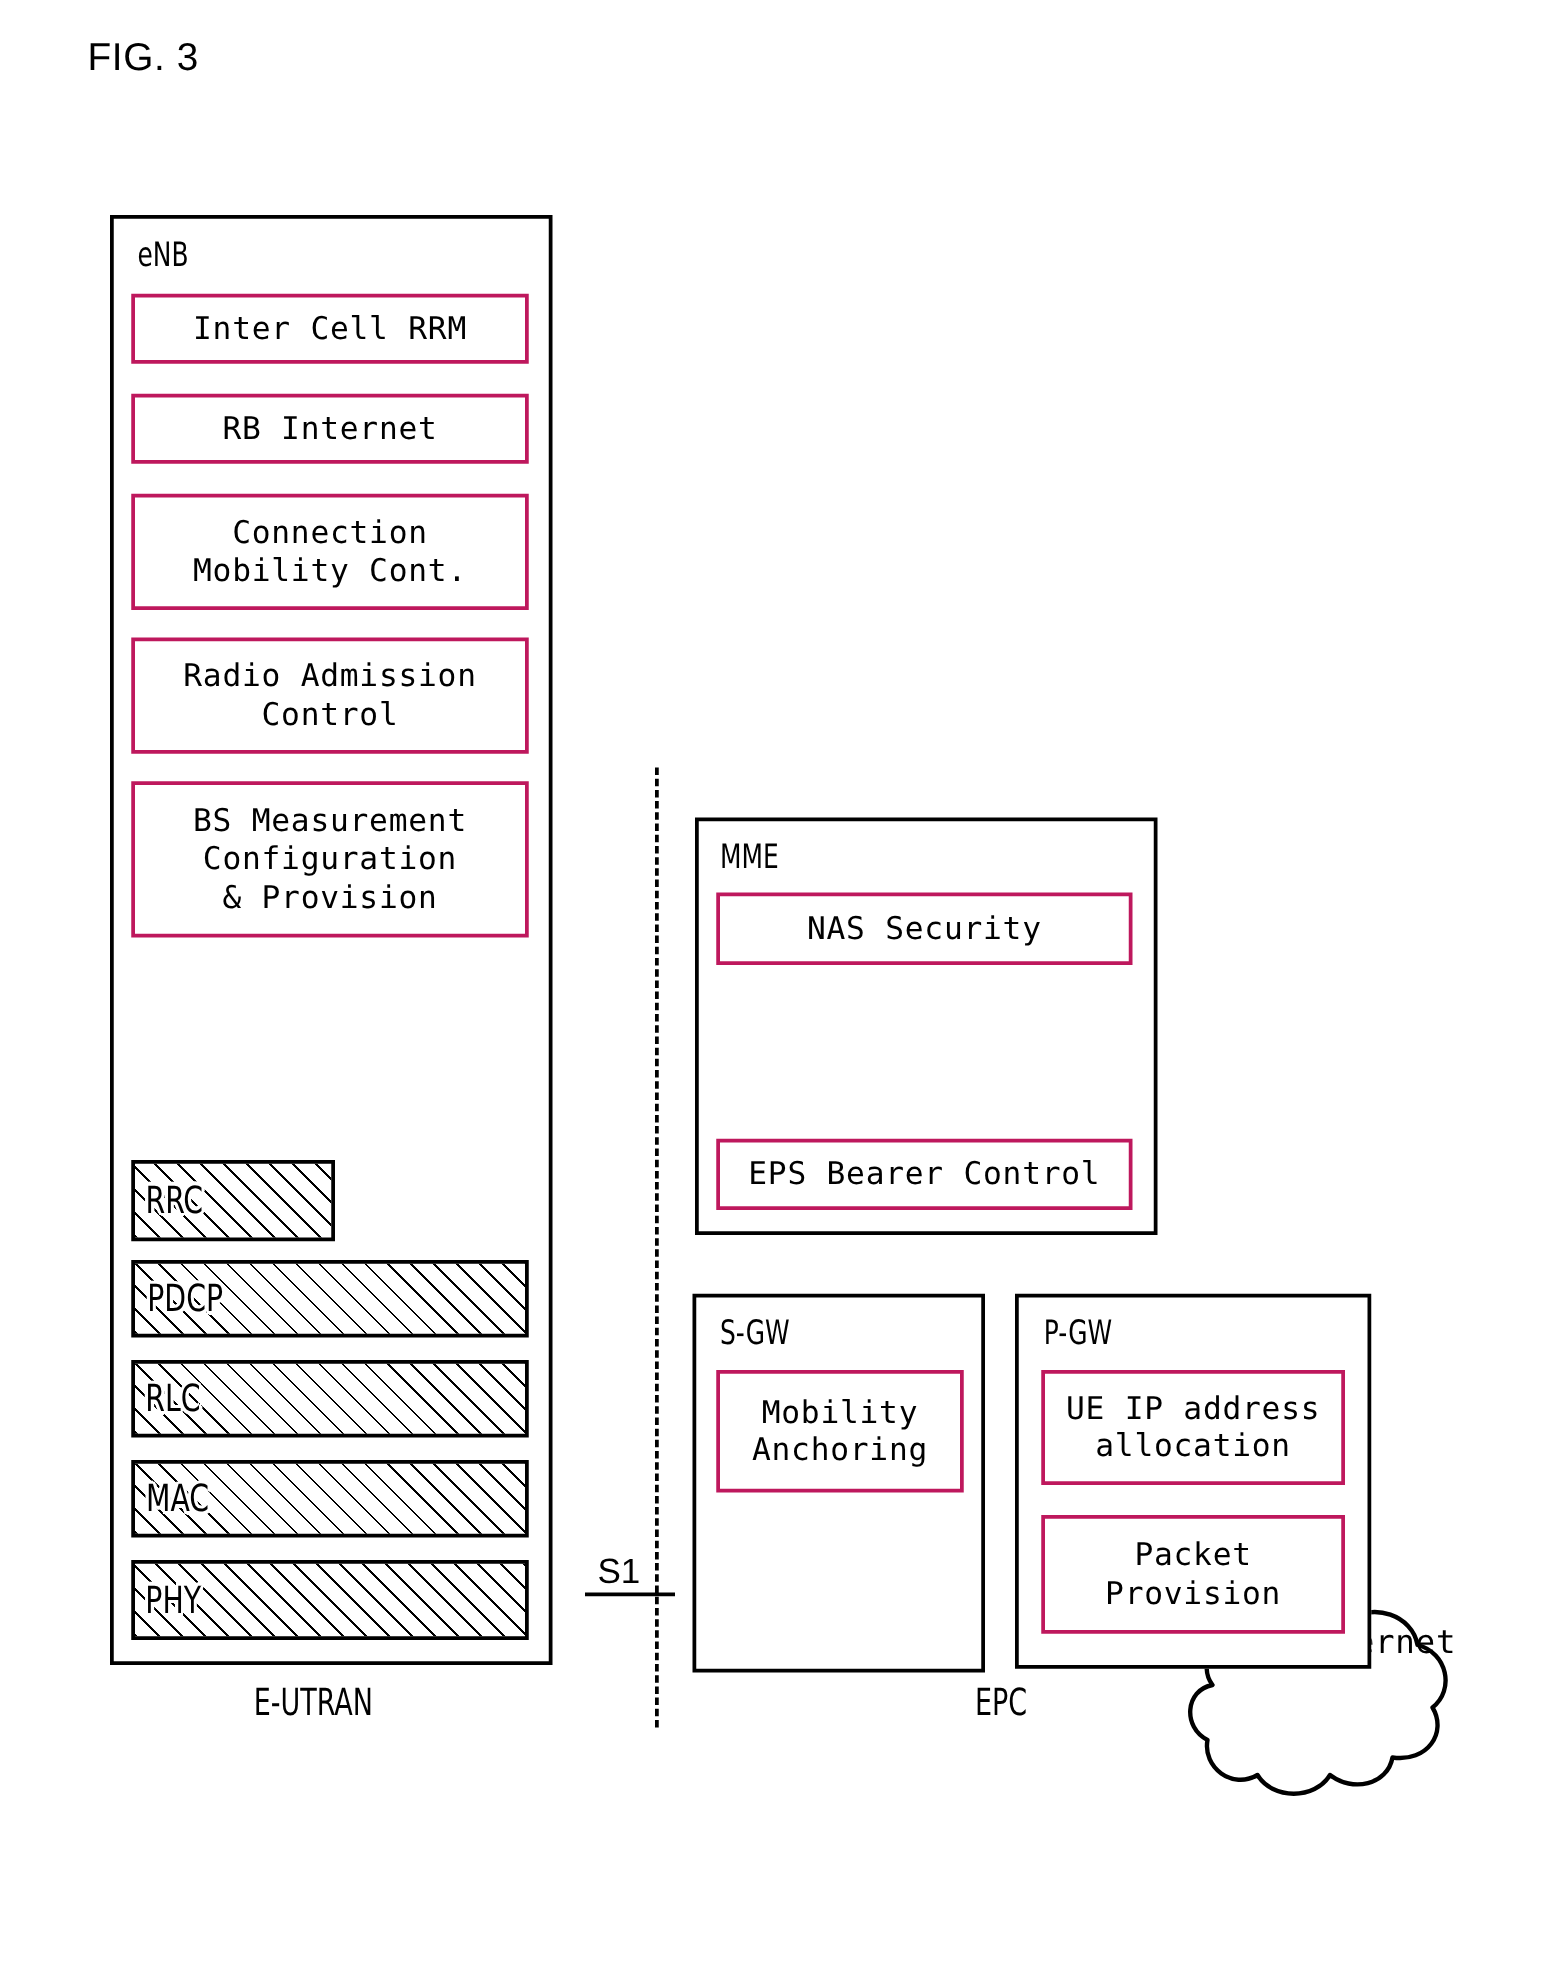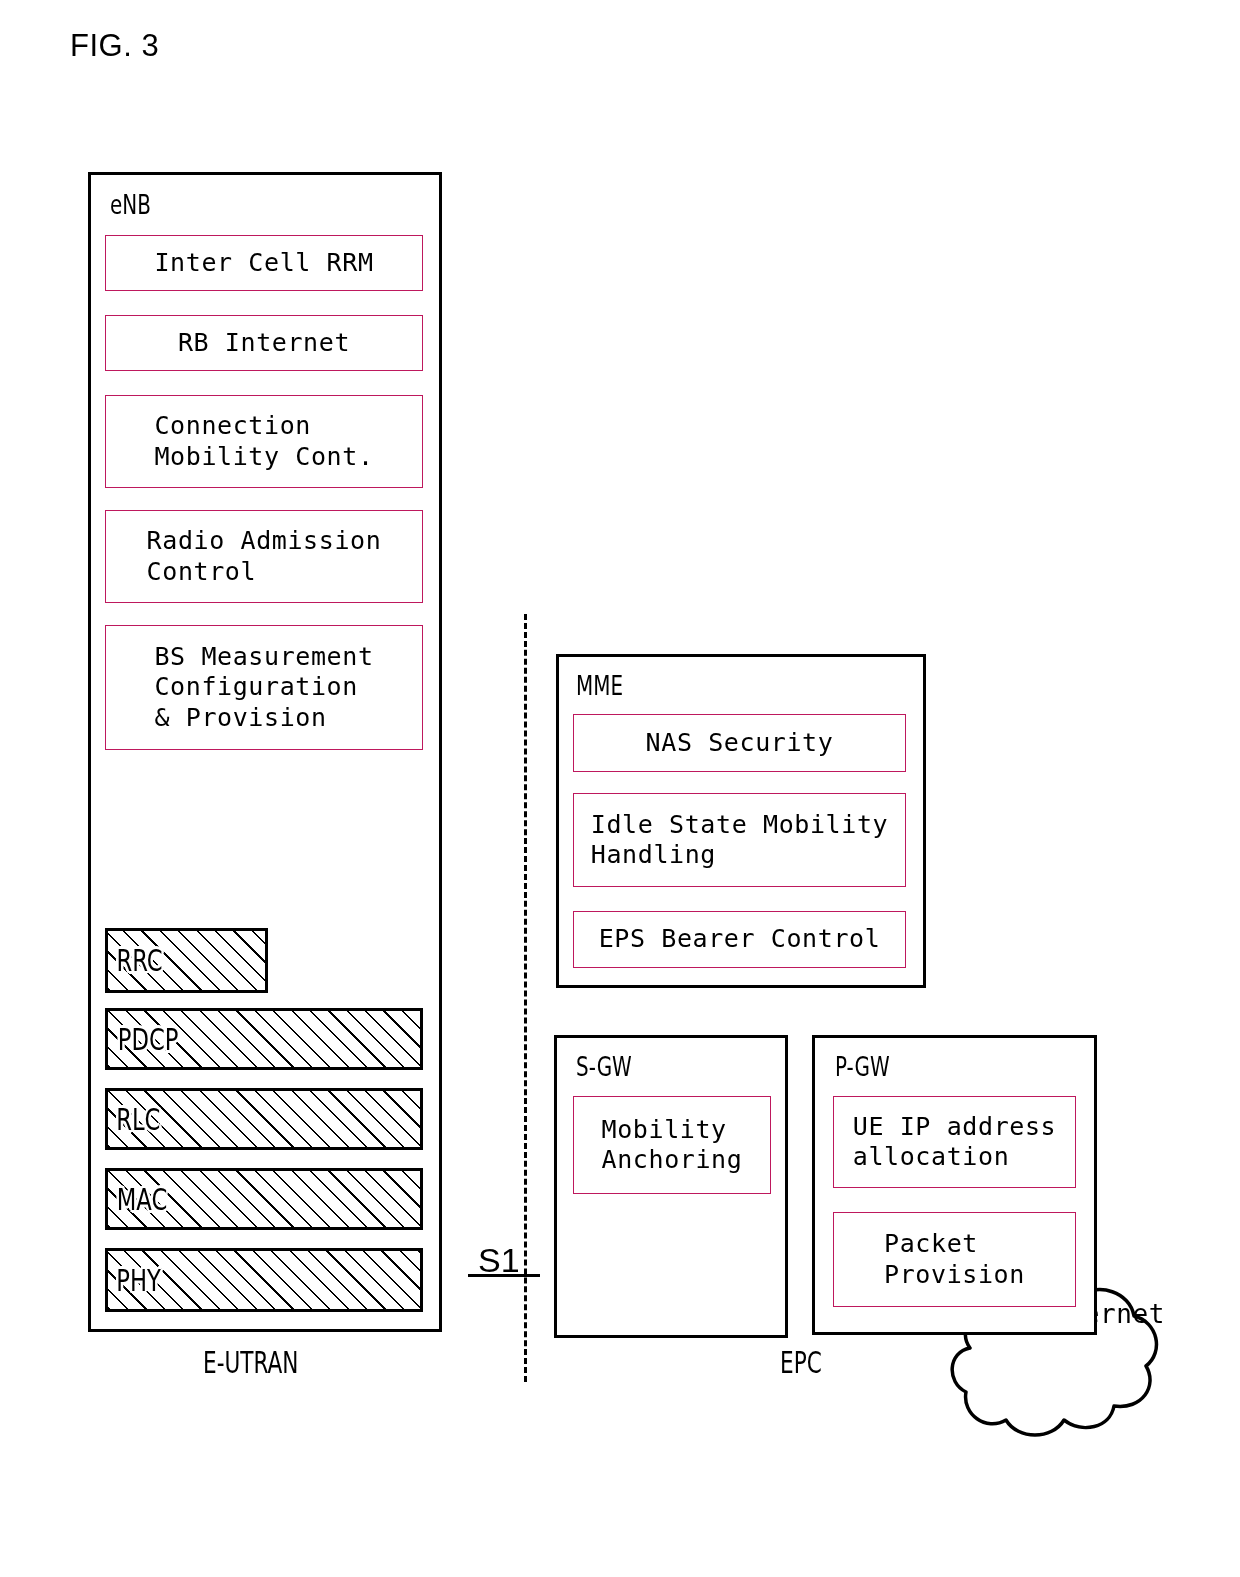--- a/index.html
+++ b/index.html
@@ -37,26 +37,27 @@
 
   
   .outer-box {
     position: absolute;
     border: 3px solid #000;
     background: #fff;
     box-sizing: border-box;
   }
   .inner-box {
     position: absolute;
-    border: 1px solid #be185d;
+    border: 3px solid #be185d;
     background: #fff;
     box-sizing: border-box;
     display: flex;
     align-items: center;
     justify-content: center;
+    text-align: center;
     line-height: 1.22;
     font-size: 25px;
     letter-spacing: 0.6px;
     white-space: pre-line;
   }
 
   
   .box-title {
     position: absolute;
     font-family: "DejaVu Sans Condensed", "Liberation Sans Narrow", "Liberation Sans", sans-serif;
@@ -102,21 +103,21 @@
     border-left: 3px dashed #000;
     height: 100%;
   }
   .s1-rule {
     position: absolute;
     border-top: 3px solid #000;
   }
   .s1-label {
     position: absolute;
     font-family: "Liberation Sans", sans-serif;
-    font-size: 34px;
+    font-size: 28px;
     white-space: nowrap;
   }
 
   
   .region-label {
     position: absolute;
     font-family: "DejaVu Sans Condensed", "Liberation Sans Narrow", "Liberation Sans", sans-serif;
     font-size: 30px;
     transform: scaleX(0.80);
     transform-origin: left center;
@@ -201,24 +202,20 @@
   <div class="s1-rule" style="left:468px; top:1274px; width:72px;"></div>
   <div class="s1-label" style="left:478px; top:1241px;">S1</div>
 
   <div class="outer-box" style="left:556px; top:654px; width:370px; height:334px;"></div>
   <div class="box-title" style="left:576px; top:670px;">MME</div>
 
   <div class="inner-box" style="left:573px; top:714px; width:333px; height:58px;">
     <span>NAS Security</span>
   </div>
 
-  <div class="inner-box" style="left:573px; top:793px; width:333px; height:94px;">
-    <span>Idle State Mobility
-Handling</span>
-  </div>
 
   <div class="inner-box" style="left:573px; top:911px; width:333px; height:57px;">
     <span>EPS Bearer Control</span>
   </div>
 
   <div class="outer-box" style="left:554px; top:1035px; width:234px; height:303px;"></div>
   <div class="box-title" style="left:576px; top:1051px;">S-GW</div>
 
   <div class="inner-box" style="left:573px; top:1096px; width:198px; height:98px;">
     <span>Mobility

